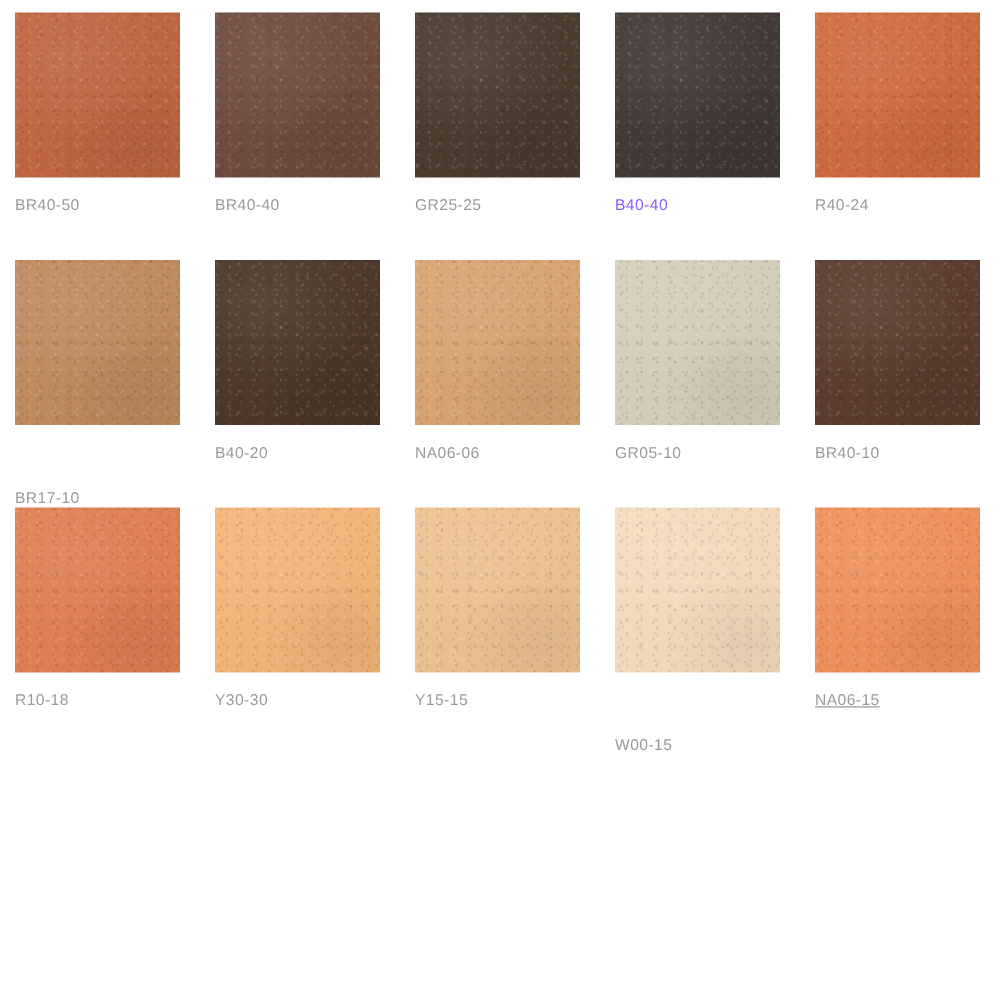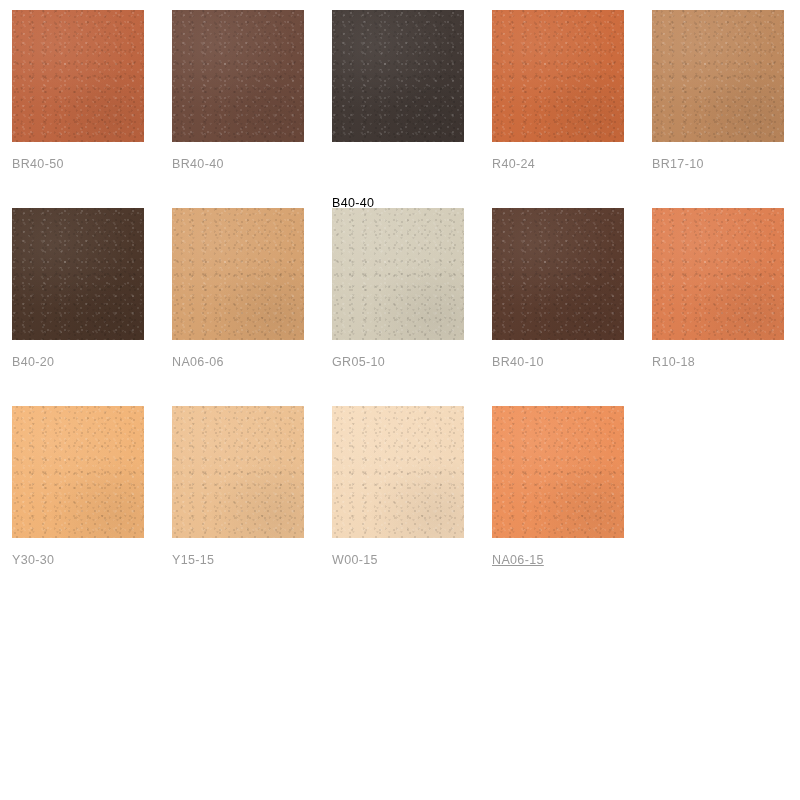--- a/index.html
+++ b/index.html
@@ -94,30 +94,34 @@
 <div id="palette-grid" style="background: rgb(255, 255, 255);">
     <div class="swatch-cell">
       <div class="swatch-chip" style="background-color: rgb(192, 101, 64);"></div>
       <div class="swatch-label" style="color: rgb(154, 154, 154);">BR40-50</div>
     </div>
     <div class="swatch-cell">
       <div class="swatch-chip" style="background-color: rgb(110, 74, 60);"></div>
       <div class="swatch-label" style="color: rgb(154, 154, 154);">BR40-40</div>
     </div>
     <div class="swatch-cell">
+      <div class="swatch-chip" style="background-color: rgb(70, 58, 44);"></div>
+      <div class="swatch-label" style="color: rgb(154, 154, 154);">GR25-25</div>
+    </div>
+    <div class="swatch-cell">
       <div class="swatch-chip" style="background-color: rgb(64, 55, 51);"></div>
-      <div class="swatch-label" style="color: #000000; margin-top: 39px;">B40-40</div>
+      <div class="swatch-label" style="color: #8b5cf6;">B40-40</div>
     </div>
     <div class="swatch-cell">
       <div class="swatch-chip" style="background-color: rgb(207, 107, 60);"></div>
       <div class="swatch-label" style="color: rgb(154, 154, 154);">R40-24</div>
     </div>
     <div class="swatch-cell">
       <div class="swatch-chip" style="background-color: rgb(192, 138, 94);"></div>
-      <div class="swatch-label" style="color: rgb(154, 154, 154);">BR17-10</div>
+      <div class="swatch-label" style="color: rgb(154, 154, 154); margin-top: 36px;">BR17-10</div>
     </div>
     <div class="swatch-cell">
       <div class="swatch-chip" style="background-color: rgb(75, 53, 40);"></div>
       <div class="swatch-label" style="color: rgb(154, 154, 154);">B40-20</div>
     </div>
     <div class="swatch-cell">
       <div class="swatch-chip" style="background-color: rgb(217, 164, 113);"></div>
       <div class="swatch-label" style="color: rgb(154, 154, 154);">NA06-06</div>
     </div>
     <div class="swatch-cell">
@@ -135,19 +139,19 @@
     <div class="swatch-cell">
       <div class="swatch-chip" style="background-color: rgb(245, 182, 120);"></div>
       <div class="swatch-label" style="color: rgb(154, 154, 154);">Y30-30</div>
     </div>
     <div class="swatch-cell">
       <div class="swatch-chip" style="background-color: rgb(239, 194, 146);"></div>
       <div class="swatch-label" style="color: rgb(154, 154, 154);">Y15-15</div>
     </div>
     <div class="swatch-cell">
       <div class="swatch-chip" style="background-color: rgb(247, 220, 188);"></div>
-      <div class="swatch-label" style="color: rgb(154, 154, 154);">W00-15</div>
+      <div class="swatch-label" style="color: rgb(154, 154, 154); margin-top: 36px;">W00-15</div>
     </div>
     <div class="swatch-cell">
       <div class="swatch-chip" style="background-color: rgb(240, 145, 90);"></div>
       <div class="swatch-label" style="color: rgb(154, 154, 154); text-decoration: underline;">NA06-15</div>
     </div>
   </div>
 
 </body></html>

